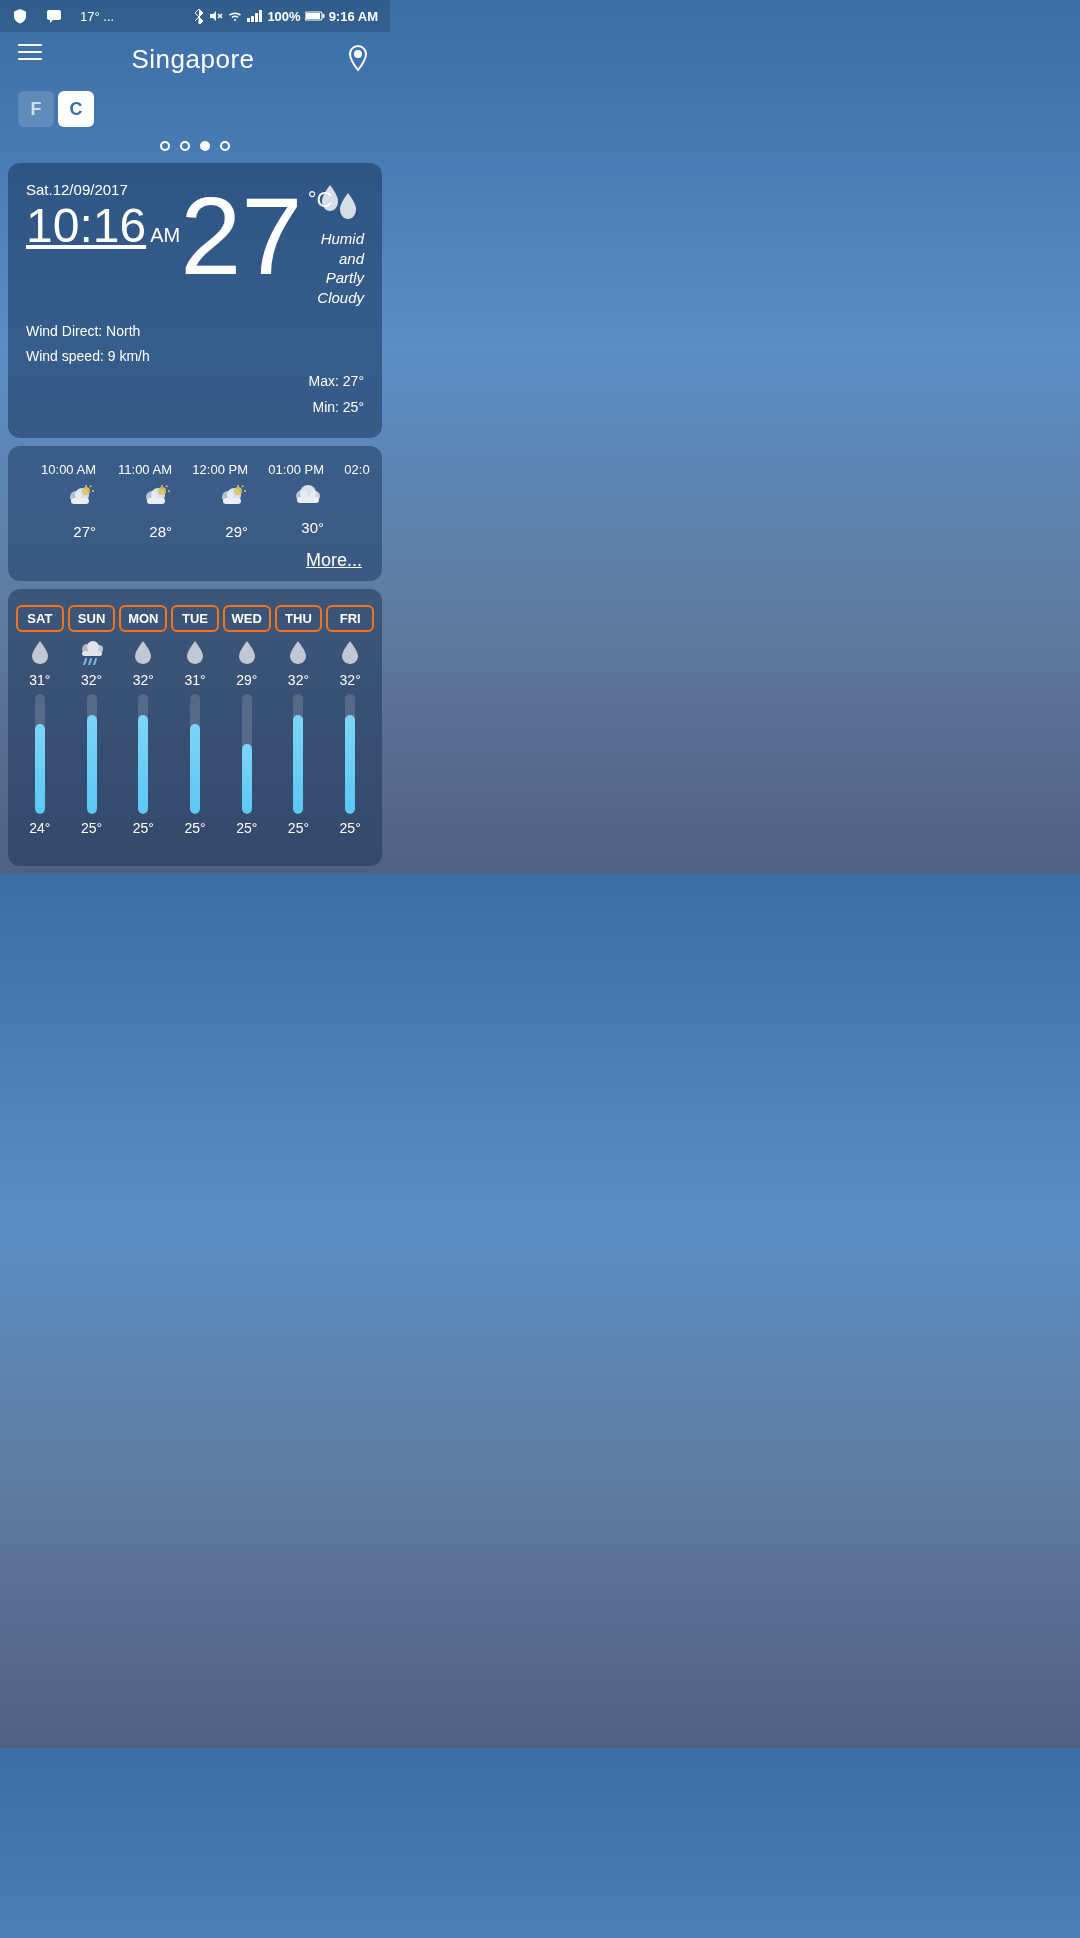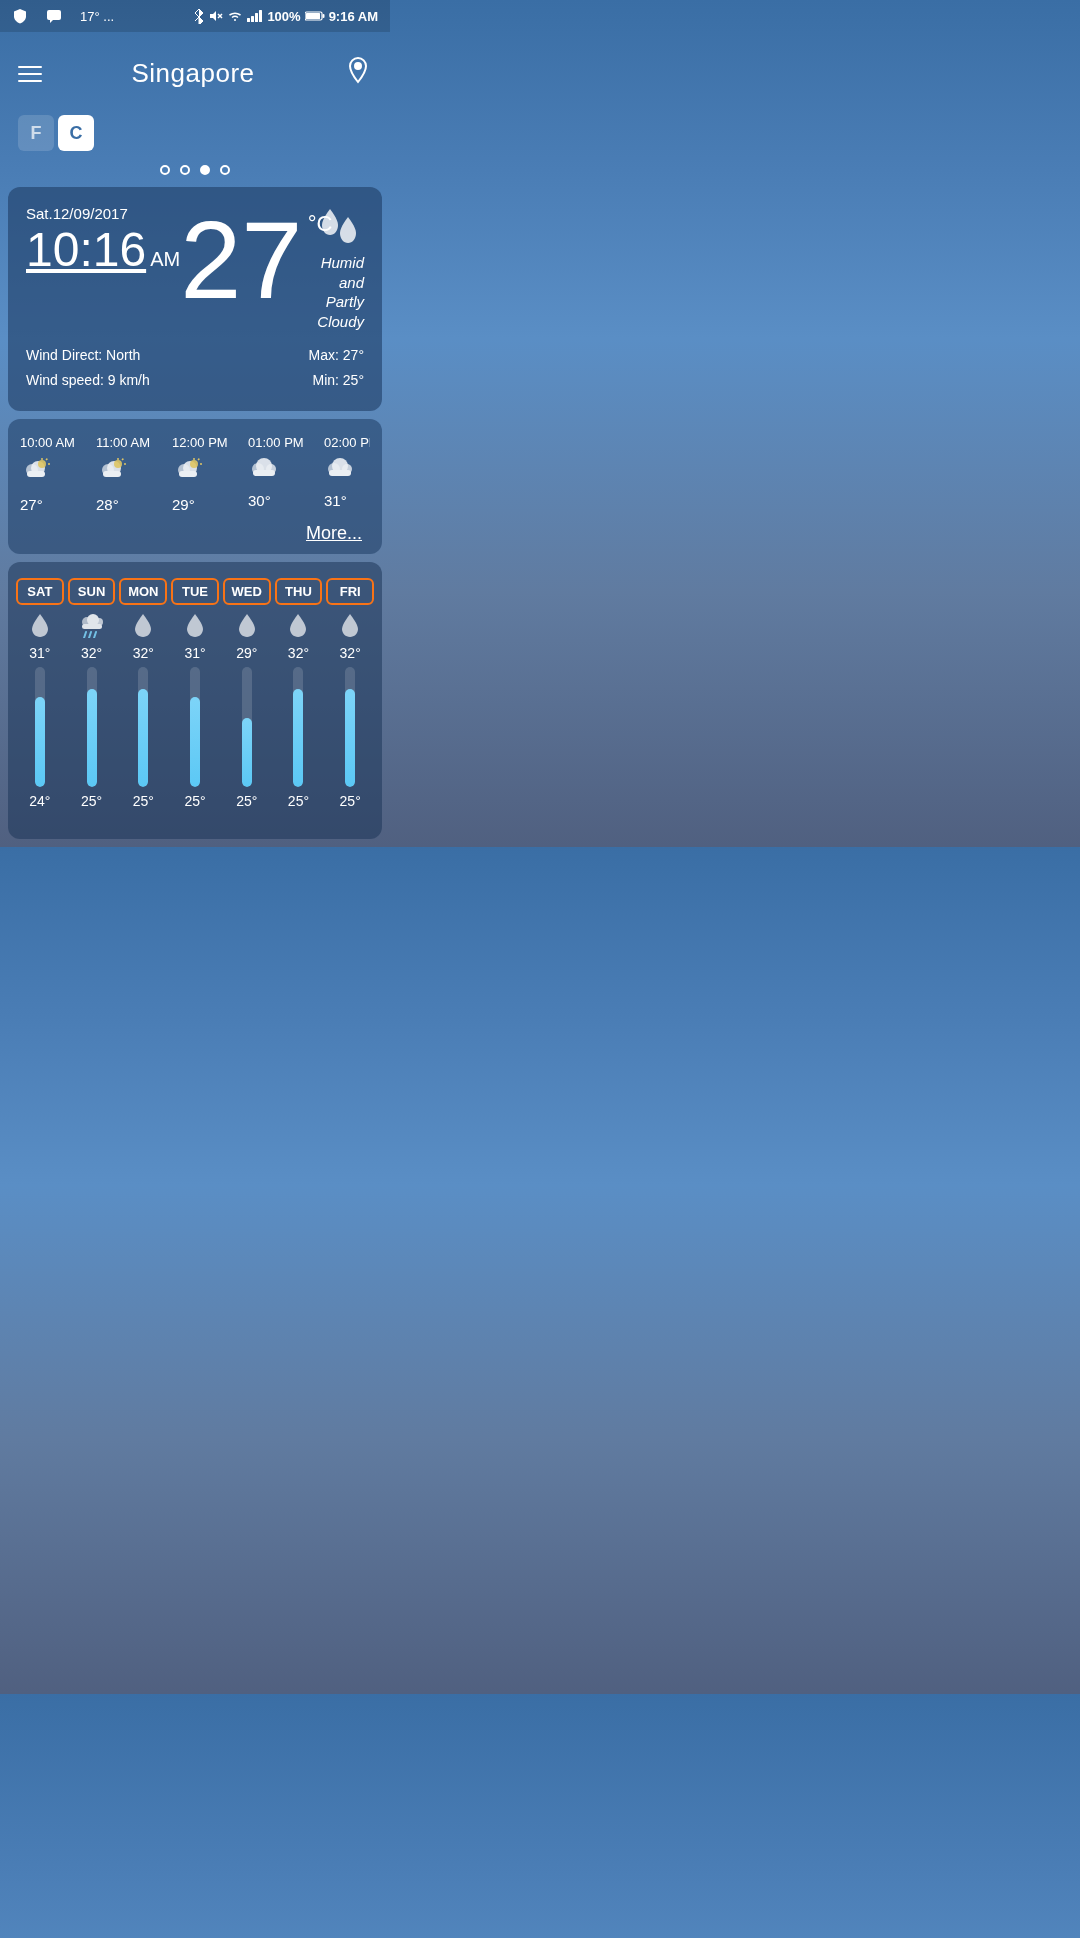--- a/index.html
+++ b/index.html
@@ -25,22 +25,22 @@
       background: rgba(0,0,0,0.15);
       height: 32px;
     }
     .status-left { display: flex; align-items: center; gap: 18px; }
     .status-right { display: flex; align-items: center; gap: 4px; font-weight: 600; }
 
     
     .header {
       display: flex;
       justify-content: space-between;
-      align-items: center;
-      padding: 24px 18px;
+      align-items: flex-start;
+      padding: 12px 18px;
     }
     .menu-icon { cursor: pointer; display: flex; flex-direction: column; gap: 5px; }
     .menu-icon span { display: block; width: 24px; height: 2px; background: white; border-radius: 1px; }
     .city-name { font-size: 26px; font-weight: 400; letter-spacing: 0.5px; }
 
     
     .unit-toggle {
       display: flex;
       align-items: center;
       gap: 4px;
@@ -111,41 +111,42 @@
     .cw-condition {
       text-align: right;
       max-width: 130px;
     }
     .condition-text { font-style: italic; font-size: 15px; line-height: 1.3; }
 
     .cw-bottom {
       display: flex;
       justify-content: space-between;
       margin-top: 12px;
+      flex-direction: column;
     }
     .wind-info { font-size: 14px; line-height: 1.8; }
     .temp-range { text-align: right; font-size: 14px; line-height: 1.8; }
 
     
     .hourly-card {
       margin: 0 8px 8px;
       background: rgba(30, 60, 100, 0.55);
       border-radius: 12px;
       padding: 16px 12px 10px;
     }
     .hourly-scroll {
       display: flex;
       gap: 0;
       overflow-x: hidden;
     }
     .hour-item {
       flex: 0 0 76px;
       display: flex;
       flex-direction: column;
-      align-items: flex-start;
+      align-items: flex-end;
       gap: 6px;
     }
     .hour-time { font-size: 13px; white-space: nowrap; }
     .hour-icon { font-size: 24px; }
     .hour-temp { font-size: 15px; }
     .more-link {
       text-align: right;
       margin-top: 10px;
       font-size: 18px;
       text-decoration: underline;

